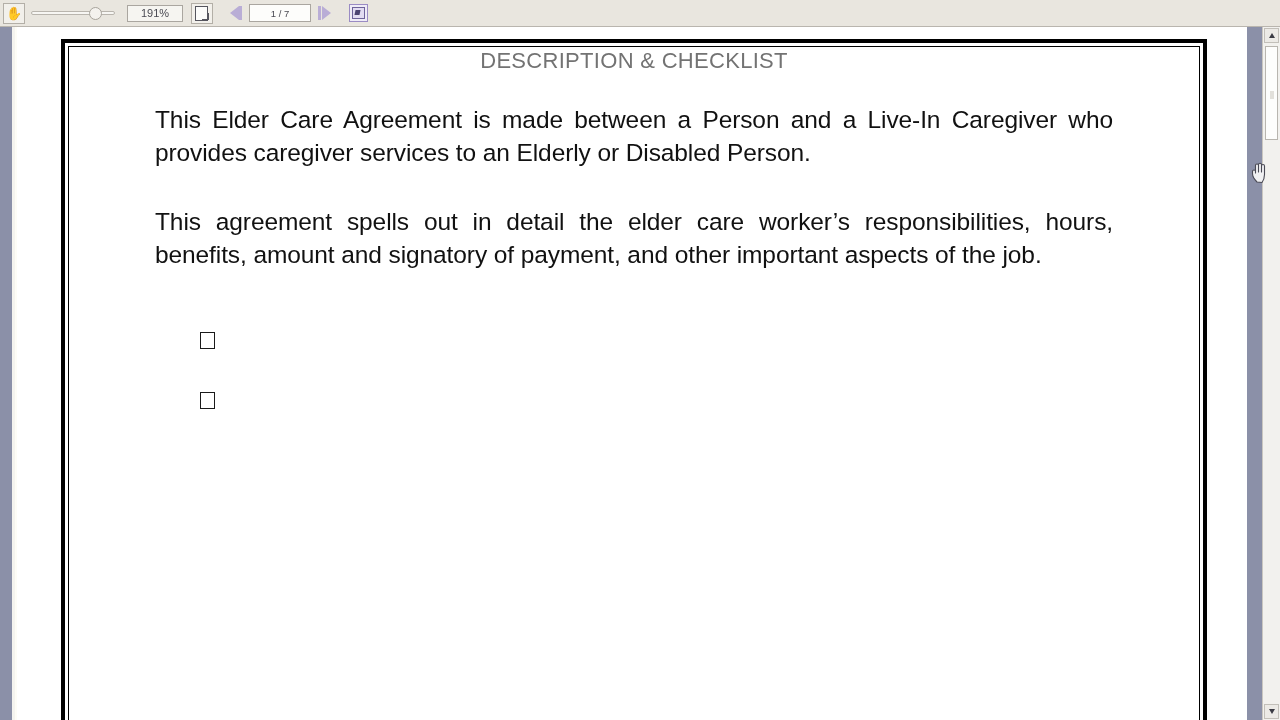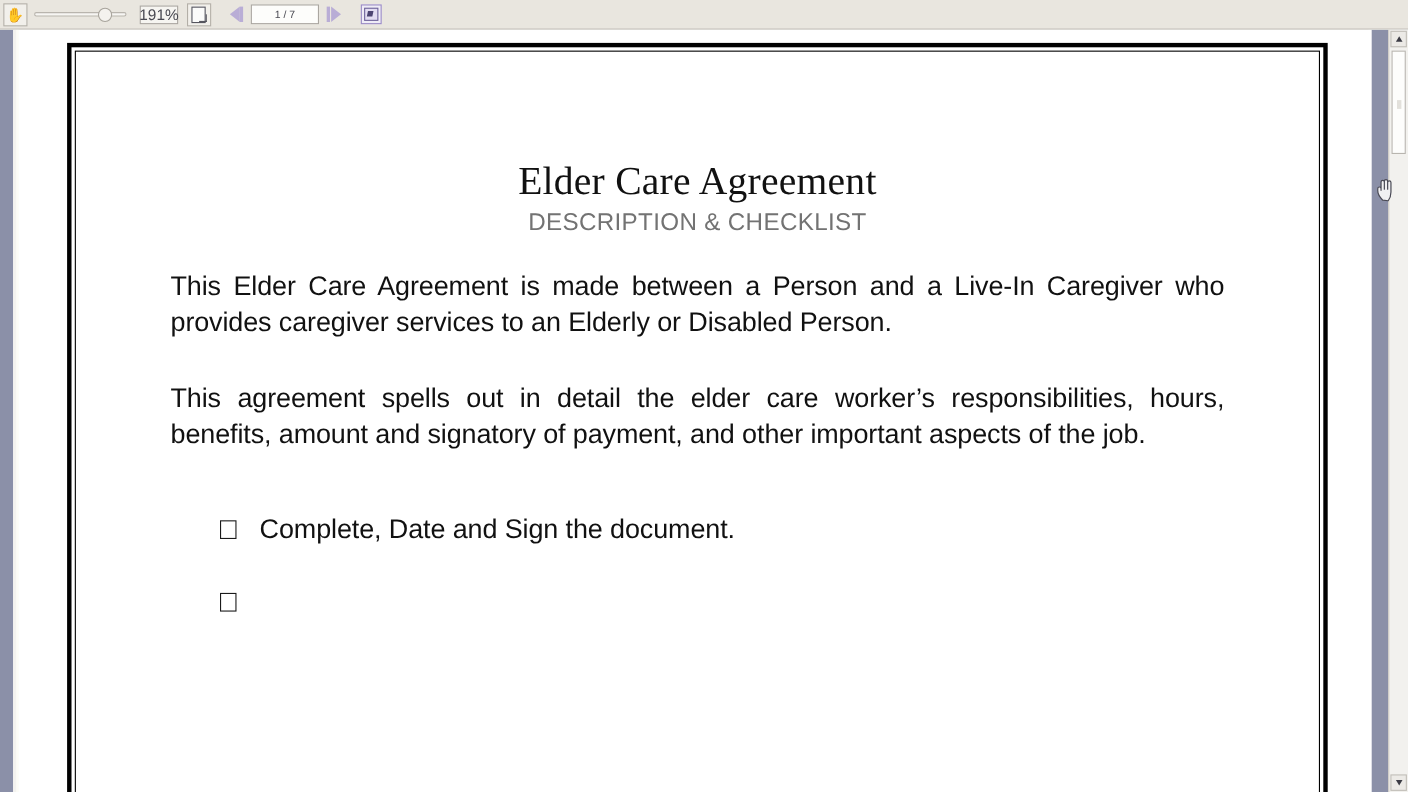--- a/index.html
+++ b/index.html
@@ -76,26 +76,26 @@
     left: 58px;
     top: 4px;
     width: 11px;
     height: 11px;
     border-radius: 50%;
     background: #f4f2ee;
     border: 1px solid #a8a49c;
   }
 
   .zoom-field {
-    width: 35px;
+    width: 56px;
     height: 17px;
     box-sizing: border-box;
     border: 1px solid #aaa6a0;
     background: #f6f5f1;
-    font-size: 14px;
+    font-size: 11px;
     color: #4a4a52;
     display: flex;
     align-items: center;
     justify-content: center;
     margin-right: 8px;
     font-family: "Liberation Sans", sans-serif;
   }
 
   .page-fit-icon {
     width: 16px;
@@ -413,33 +413,31 @@
 
     <div class="left-gutter"></div>
     <div class="left-gutter-edge"></div>
     <div class="left-gutter-edge2"></div>
 
     <div class="page-sheet">
       <div class="page-inner-rule"></div>
 
       <div class="page-content">
 
-        <div class="doc-title">Elder Care Agreement</div>
 
         <div class="doc-subtitle">DESCRIPTION &amp; CHECKLIST</div>
 
         <p class="doc-para first">This Elder Care Agreement is made between a Person and a Live-In Caregiver who provides caregiver services to an Elderly or Disabled Person.</p>
 
         <p class="doc-para second">This agreement spells out in detail the elder care worker’s responsibilities, hours, benefits, amount and signatory of payment, and other important aspects of the job.</p>
 
         <div class="checklist">
 
           <div class="check-row">
             <span class="check-box"></span>
-            <span class="check-label">Complete, Date and Sign the document.</span>
           </div>
 
           <div class="check-row">
             <span class="check-box"></span>
           </div>
 
 
         </div>
       </div>
     </div>

